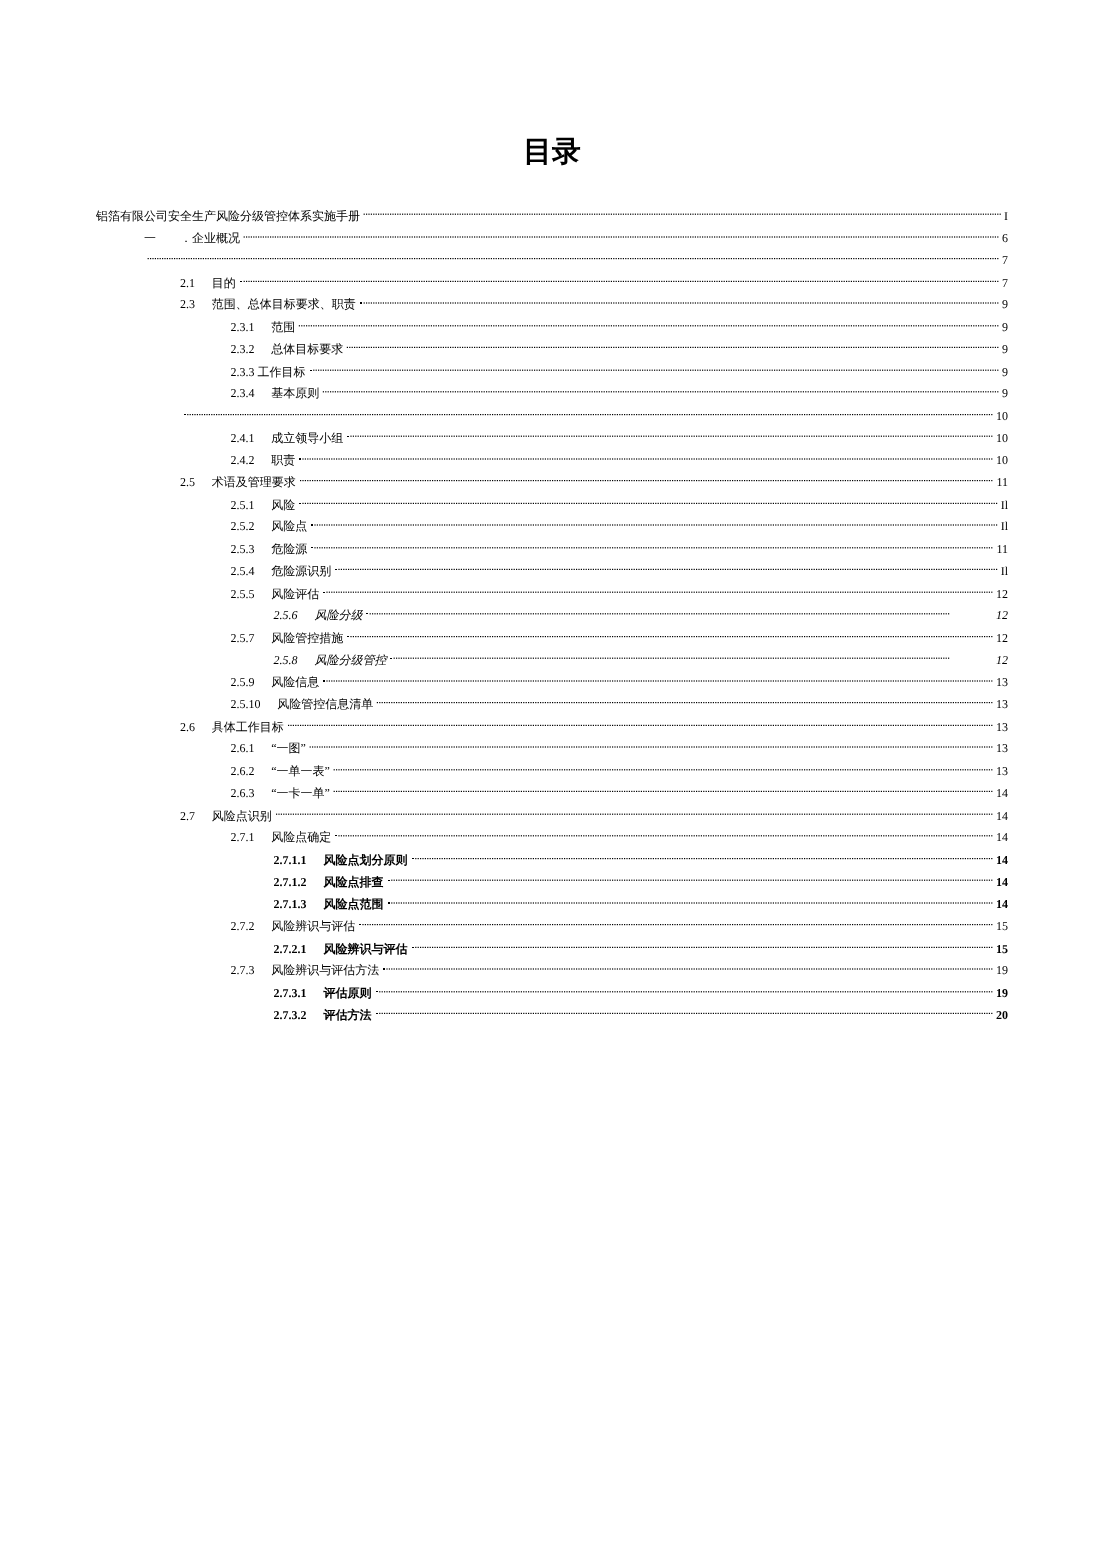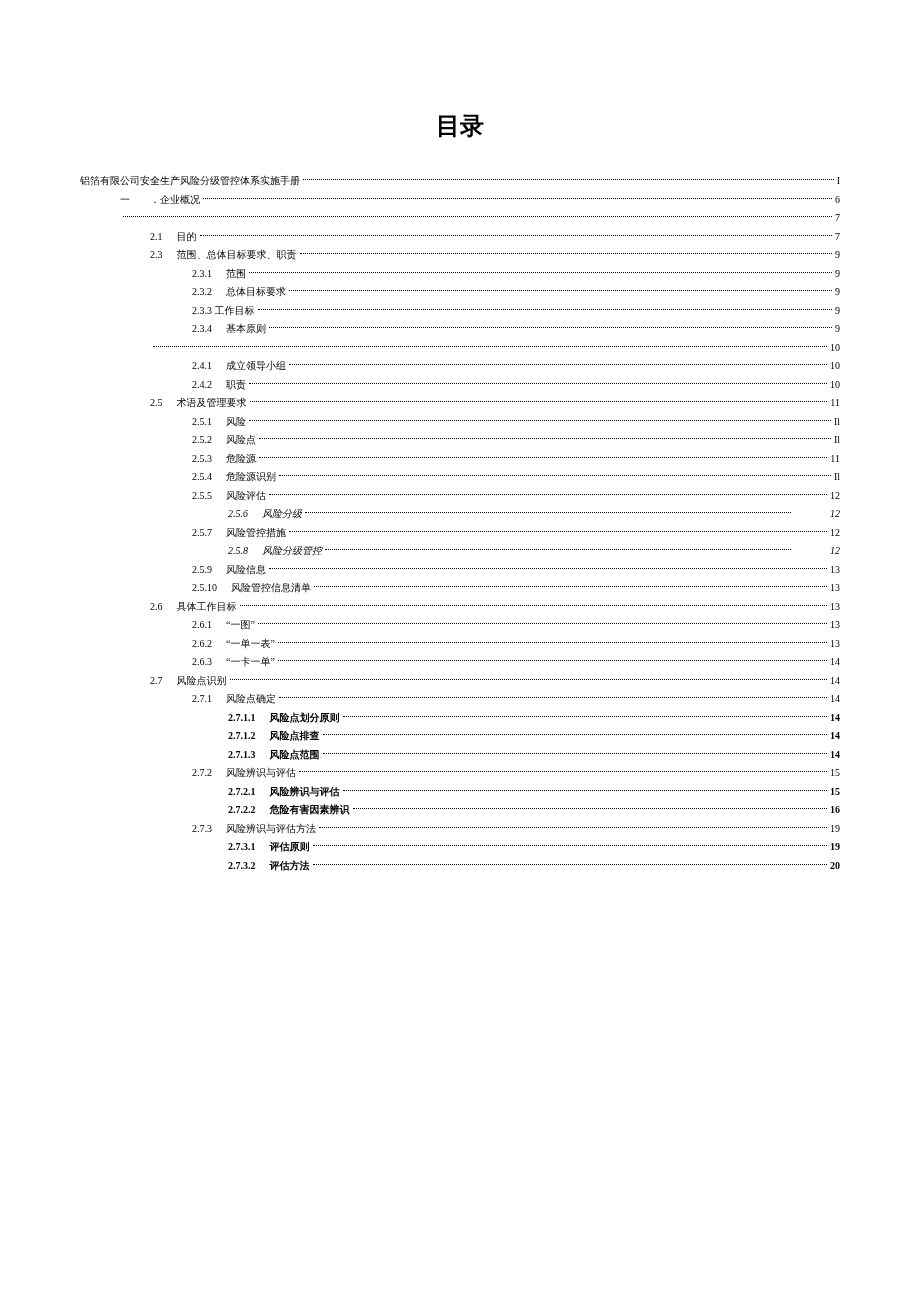--- a/index.html
+++ b/index.html
@@ -228,25 +228,20 @@
     <div class="toc-row l3">
       <span class="toc-label"><span class="num">2.7.2</span><span>风险辨识与评估</span></span>
       <span class="toc-dots"></span>
       <span class="toc-page">15</span>
     </div>
     <div class="toc-row l4">
       <span class="toc-label"><span class="num">2.7.2.1</span><span>风险辨识与评估</span></span>
       <span class="toc-dots"></span>
       <span class="toc-page">15</span>
     </div>
-    <div class="toc-row l4">
-      <span class="toc-label"><span class="num">2.7.2.2</span><span>危险有害因素辨识</span></span>
-      <span class="toc-dots"></span>
-      <span class="toc-page">16</span>
-    </div>
     <div class="toc-row l3">
       <span class="toc-label"><span class="num">2.7.3</span><span>风险辨识与评估方法</span></span>
       <span class="toc-dots"></span>
       <span class="toc-page">19</span>
     </div>
     <div class="toc-row l4">
       <span class="toc-label"><span class="num">2.7.3.1</span><span>评估原则</span></span>
       <span class="toc-dots"></span>
       <span class="toc-page">19</span>
     </div>

